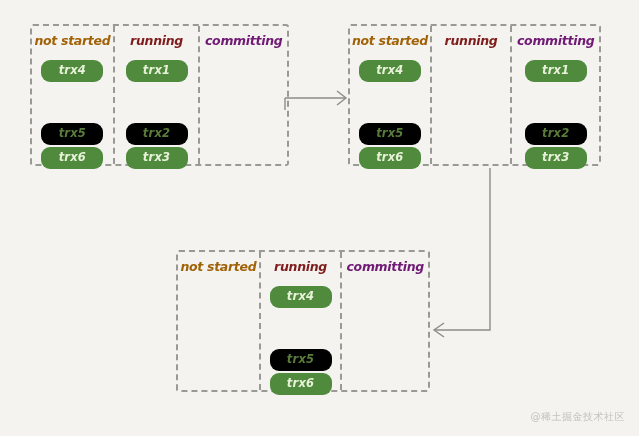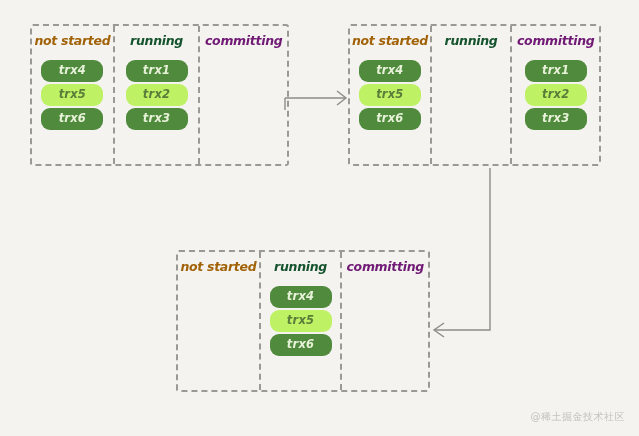--- a/index.html
+++ b/index.html
@@ -47,21 +47,21 @@
     font-family: "DejaVu Sans", sans-serif;
     font-size: 12.5px;
     font-weight: bold;
     font-style: italic;
     letter-spacing: -0.3px;
     white-space: nowrap;
     line-height: 1;
     margin-bottom: 12px;
   }
   .col-header.state-not-started { color: #a16207; }
-  .col-header.state-running     { color: #14532d; }
+  .col-header.state-running     { color: #7f1d1d; }
   .col-header.state-committing  { color: #701a75; }
 
   .pill-stack {
     display: flex;
     flex-direction: column;
     gap: 2px;
     align-items: center;
   }
   .pill {
     box-sizing: border-box;
@@ -76,22 +76,23 @@
     font-weight: bold;
     font-style: italic;
     letter-spacing: 0.2px;
     line-height: 1;
   }
   .pill.tone-dark {
     background: #4f8a3d;
     color: #e7f2d8;
   }
   .pill.tone-light {
-    background: #bef264;
+    background: #000000;
     color: #5a7c3a;
+    margin-top: 39px;
   }
 
   
   .connector {
     position: absolute;
     pointer-events: none;
     overflow: visible;
   }
   .connector path,
   .connector line {

